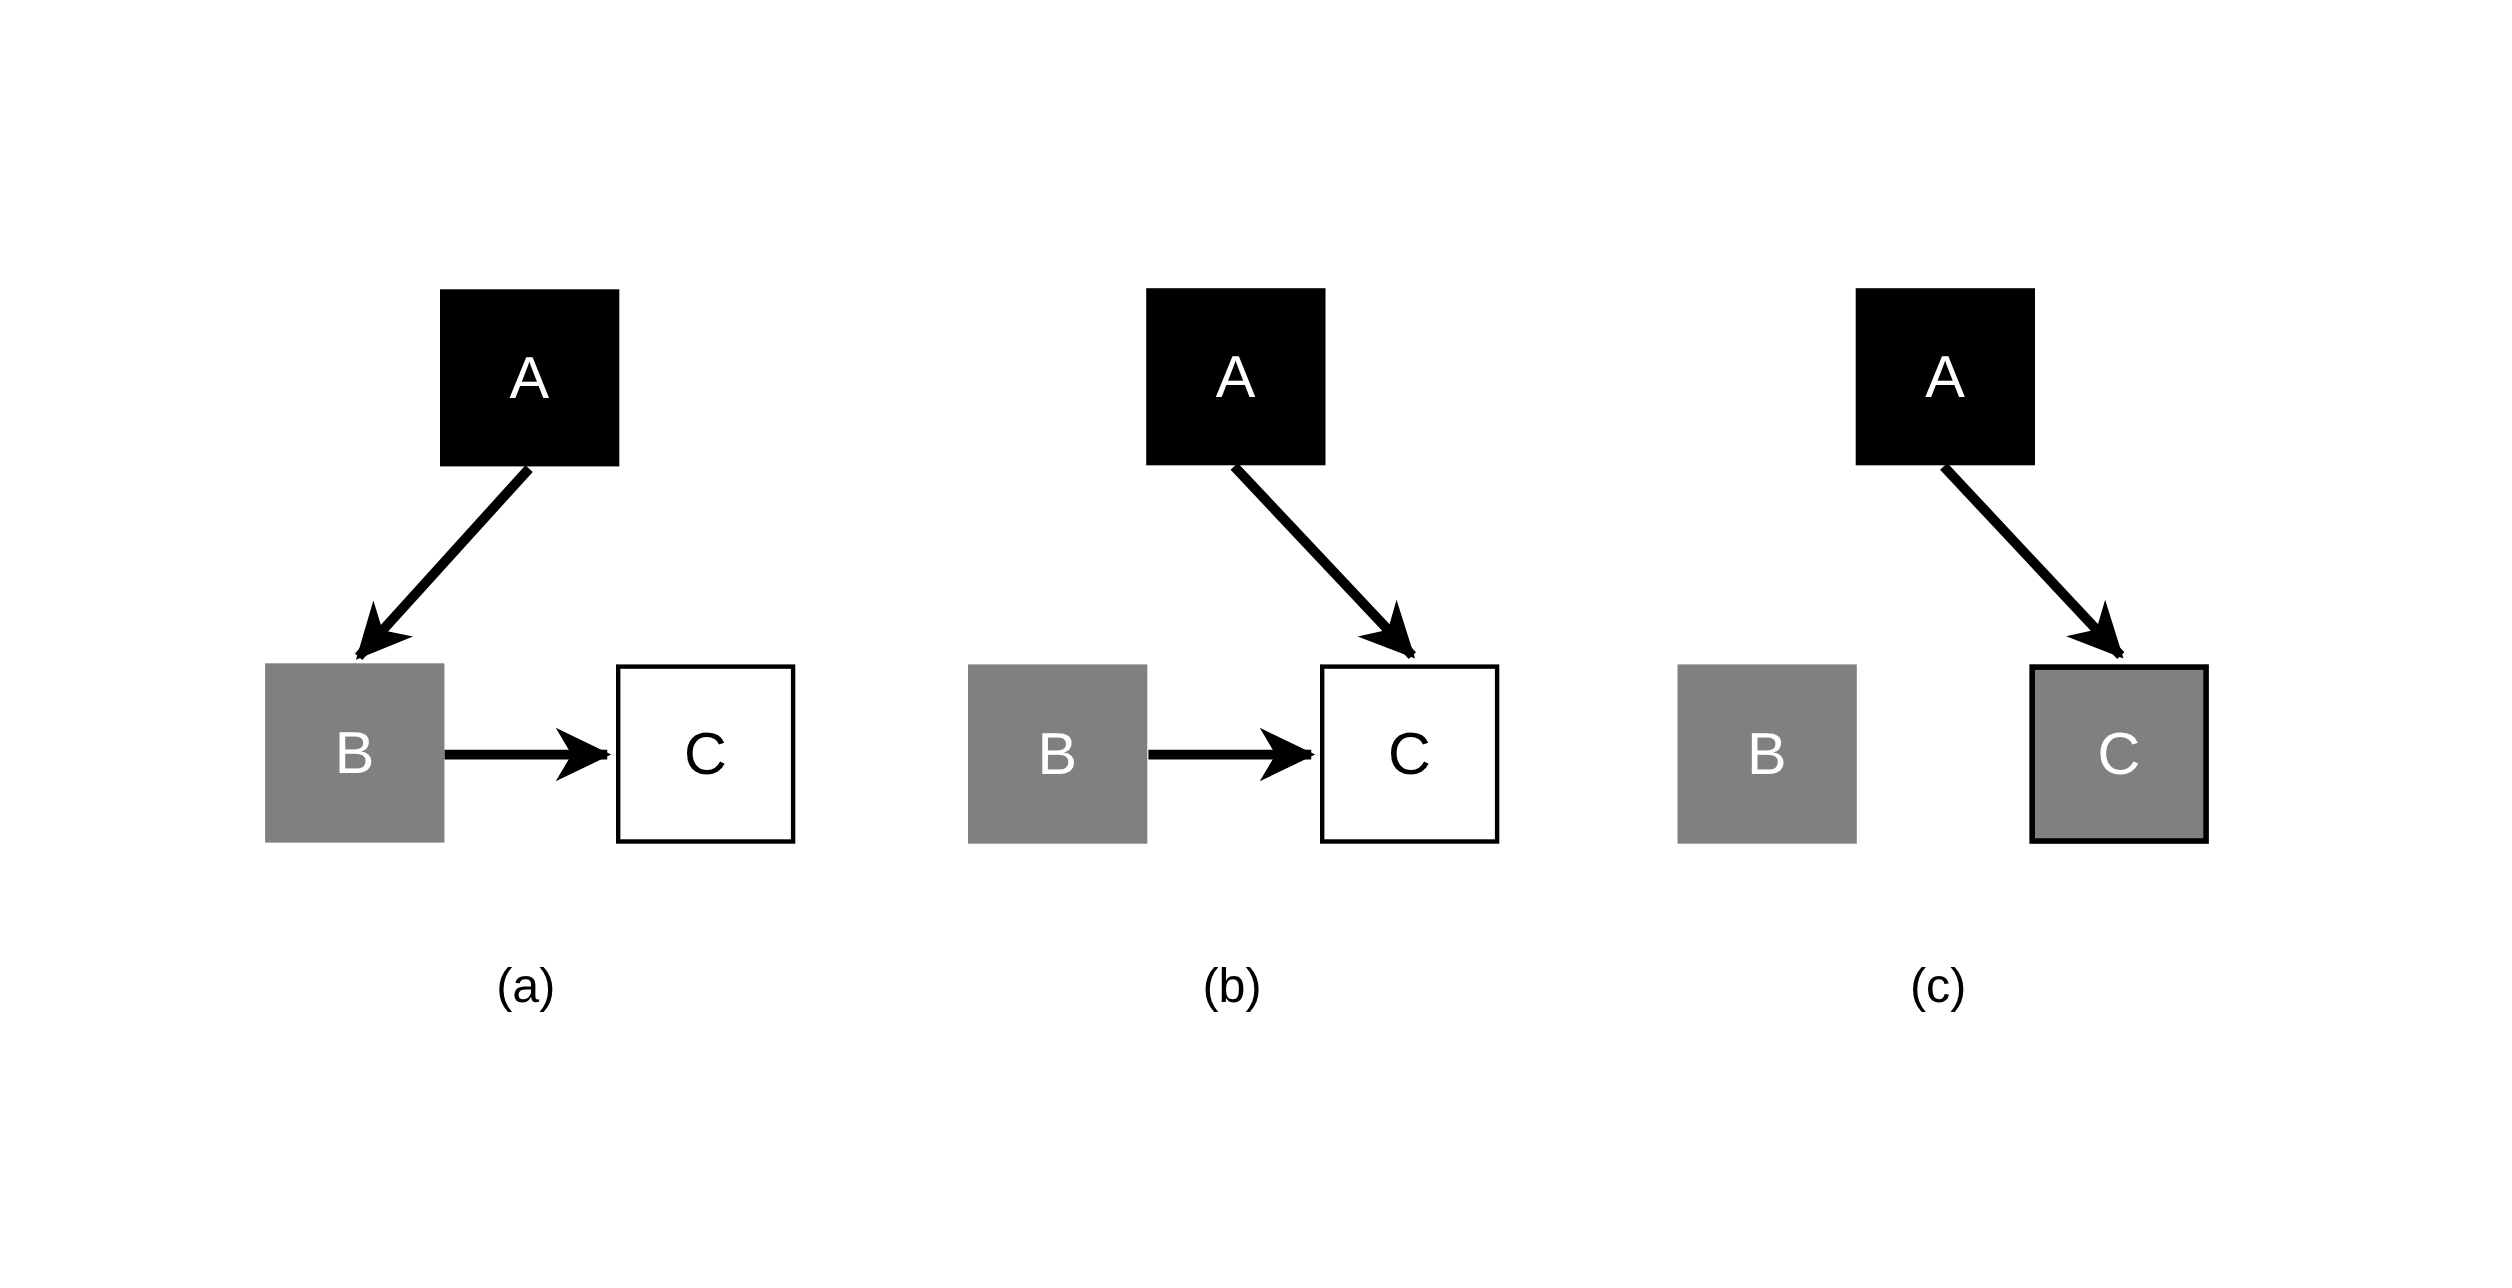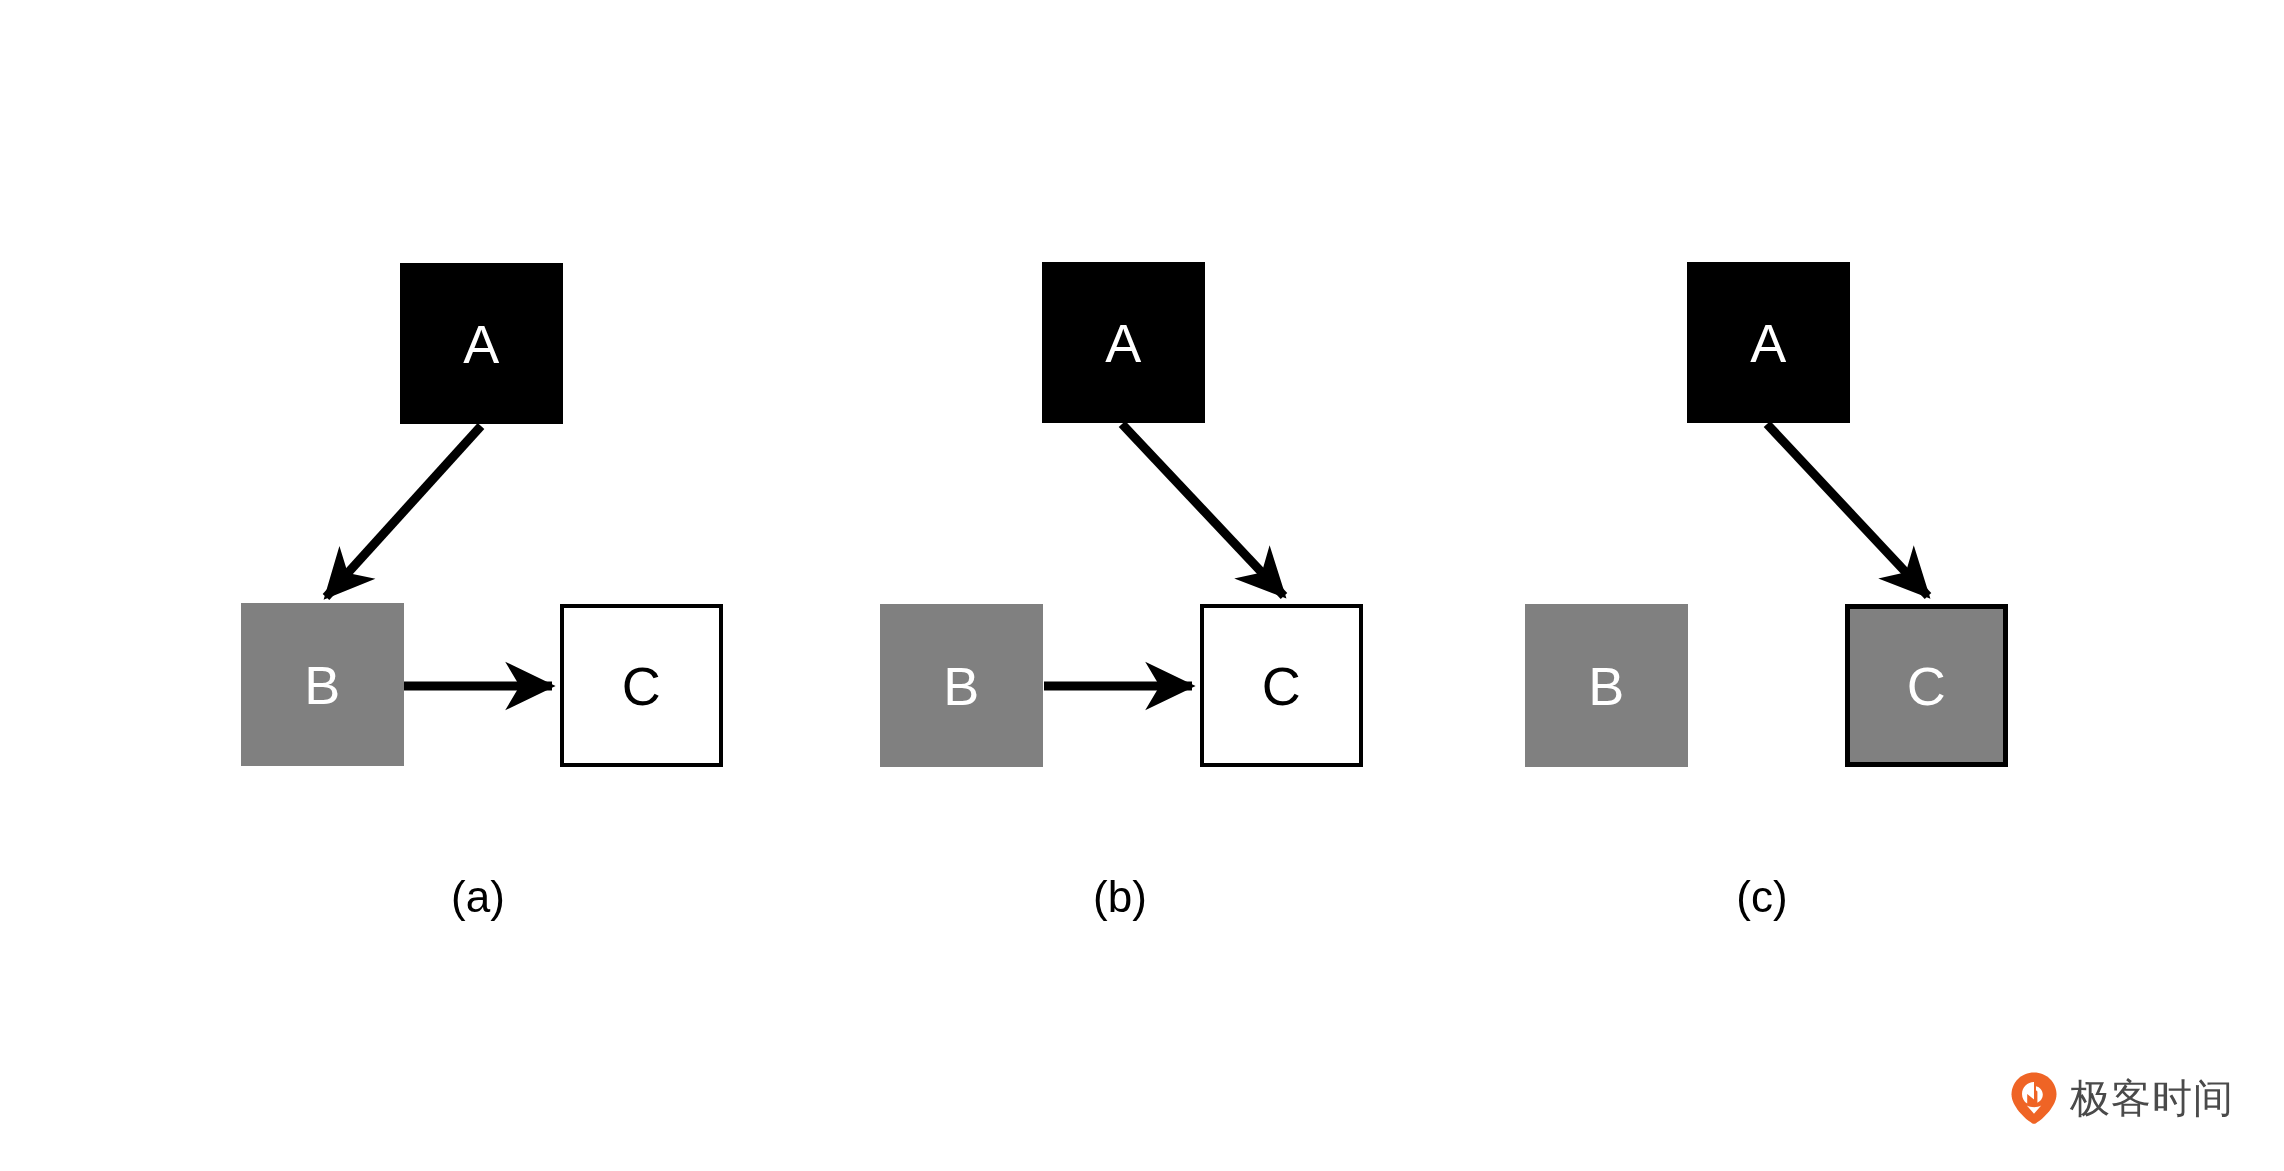--- a/index.html
+++ b/index.html
@@ -146,25 +146,14 @@
     </div>
     <div class="node node-b" style="left:1525px; top:604px;">
       <span>B</span>
     </div>
     <div class="node node-c-filled" style="left:1845px; top:604px;">
       <span>C</span>
     </div>
     <div class="caption" style="left:1662px; top:875px;">(c)</div>
   </div>
 
-  <div id="watermark">
-    <span style="display:block;width:46px;height:52px;">
-      <svg width="46" height="52" viewBox="0 0 46 52">
-        <path d="M23 0.5 C10.3 0.5 0.5 10.3 0.5 22.6 C0.5 33.5 13 46.5 21 51.2 C22.2 51.9 23.8 51.9 25 51.2 C33 46.5 45.5 33.5 45.5 22.6 C45.5 10.3 35.7 0.5 23 0.5 Z" fill="#ef6425"></path>
-        <path d="M23 10 C16.4 10 11 15.3 11 21.9 C11 26 13 29.5 16.2 31.6 L16.2 21.9 L23 27.5 L23 10 Z" fill="#ffffff"></path>
-        <path d="M30.2 33.5 C28.1 34.6 25.6 35.2 23 35.2 C20.4 35.2 17.9 34.6 15.8 33.5 L23 41.8 L30.2 33.5 Z" fill="#ffffff"></path>
-        <path d="M25 14.2 C28.9 15.1 31.8 18.5 31.8 22.6 C31.8 26.3 29.6 29.4 26.4 30.8 L26.4 19.5 L25 18.3 Z" fill="#ffffff"></path>
-      </svg>
-    </span>
-    <span class="wm-text">极客时间</span>
-  </div>
 
 </div>
 
 </body></html>

